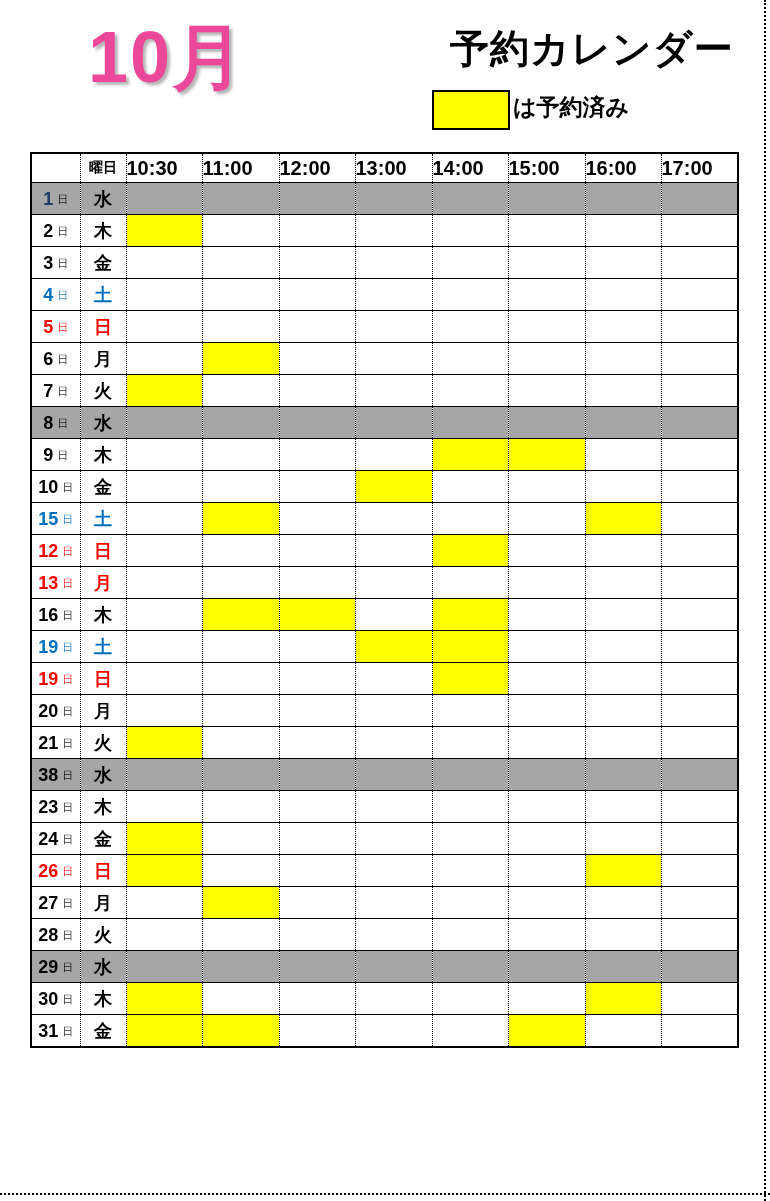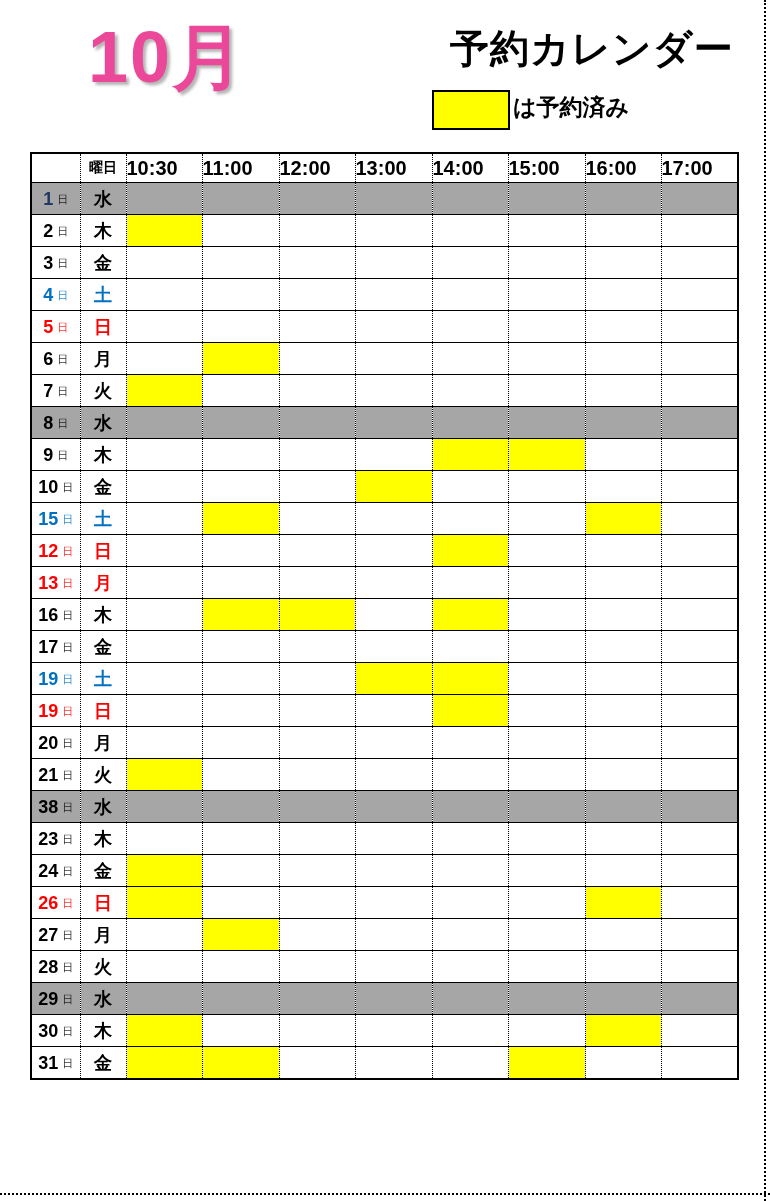--- a/index.html
+++ b/index.html
@@ -333,37 +333,20 @@
         <td class="slot booked"></td>
         <td class="slot"></td>
         <td class="slot booked"></td>
         <td class="slot"></td>
         <td class="slot"></td>
         <td class="slot"></td>
       </tr>
       <tr>
         <td class="day-cell">
           <span class="day-wrap">
-            <span class="day-num c-black">17</span>
-            <span class="day-suffix suffix-dim c-black">日</span>
-          </span>
-        </td>
-        <td class="weekday-cell c-black">金</td>
-        <td class="slot"></td>
-        <td class="slot"></td>
-        <td class="slot"></td>
-        <td class="slot"></td>
-        <td class="slot"></td>
-        <td class="slot"></td>
-        <td class="slot"></td>
-        <td class="slot"></td>
-      </tr>
-      <tr>
-        <td class="day-cell">
-          <span class="day-wrap">
             <span class="day-num c-blue">19</span>
             <span class="day-suffix suffix-dim c-blue">日</span>
           </span>
         </td>
         <td class="weekday-cell c-blue">土</td>
         <td class="slot"></td>
         <td class="slot"></td>
         <td class="slot"></td>
         <td class="slot booked"></td>
         <td class="slot booked"></td>

